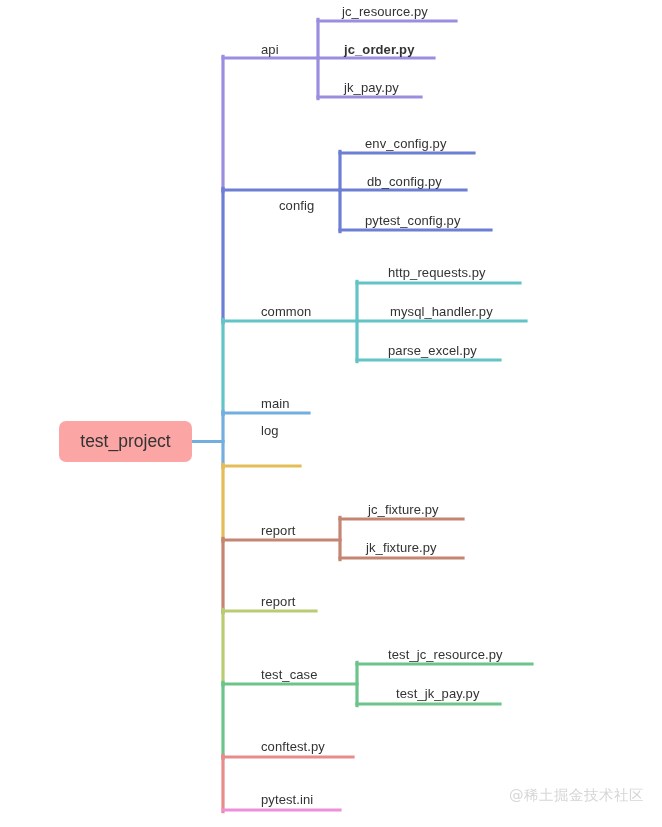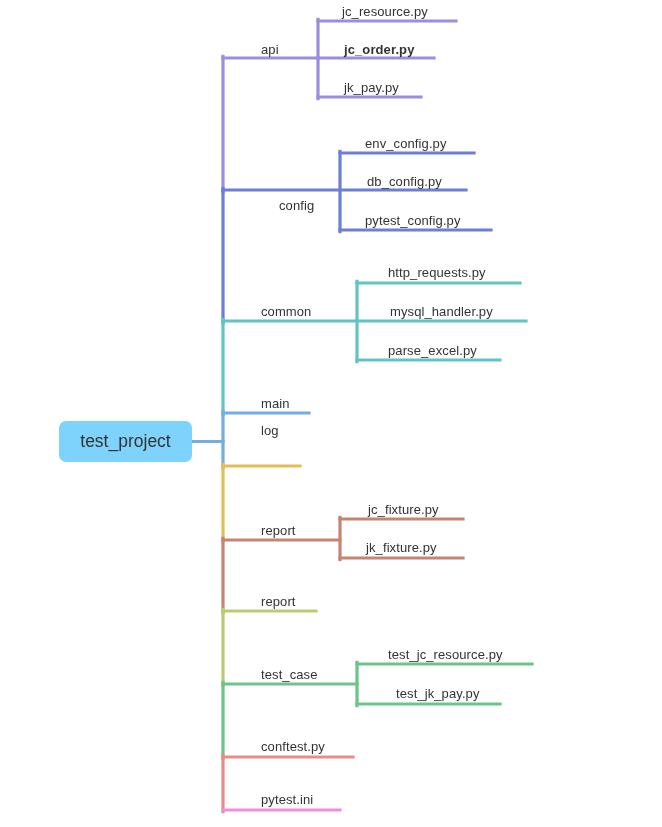--- a/index.html
+++ b/index.html
@@ -30,21 +30,21 @@
     line-height: 1;
     white-space: nowrap;
     letter-spacing: 0.1px;
   }
   .root-node {
     position: absolute;
     left: 59px;
     top: 421px;
     width: 133px;
     height: 41px;
-    background: #7dd3fc;
+    background: #fca5a5;
     border-radius: 7px;
   }
   .root-label {
     position: absolute;
     left: 0; top: 0;
     width: 133px; height: 41px;
     display: flex;
     align-items: center;
     justify-content: center;
     color: #333333;
@@ -133,14 +133,15 @@
       <div class="node-label" style="left: 368px; top: 503px;">jc_fixture.py</div>
       <div class="node-label" style="left: 366px; top: 541px;">jk_fixture.py</div>
       <div class="node-label" style="left: 261px; top: 595px;">report</div>
       <div class="node-label" style="left: 261px; top: 668px;">test_case</div>
       <div class="node-label" style="left: 388px; top: 648px;">test_jc_resource.py</div>
       <div class="node-label" style="left: 388px; top: 687px; margin-left: 8px;">test_jk_pay.py</div>
       <div class="node-label" style="left: 261px; top: 740px;">conftest.py</div>
       <div class="node-label" style="left: 261px; top: 793px;">pytest.ini</div>
     </div>
 
+  <div class="watermark">@稀土掘金技术社区</div>
 
 </div>
 
 </body></html>

